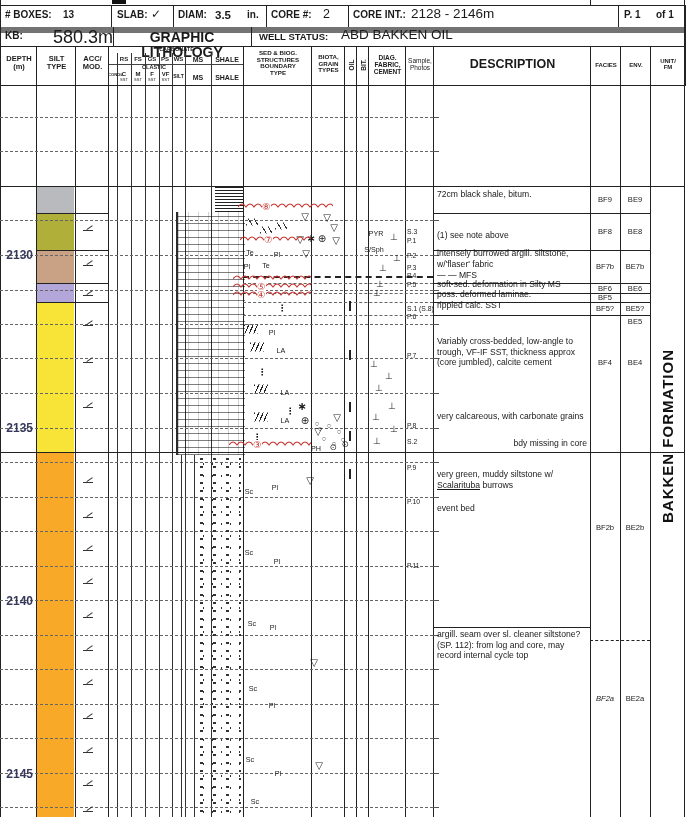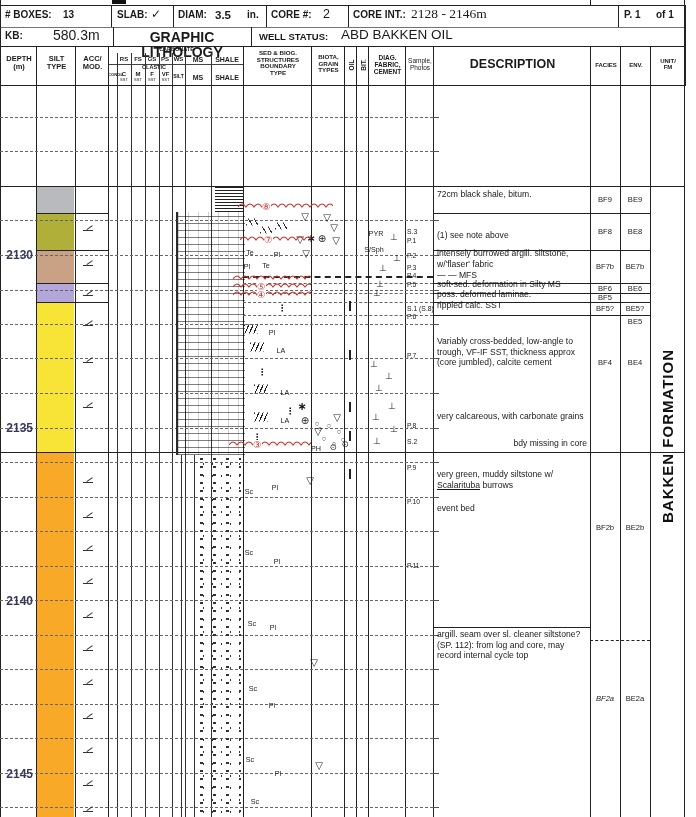--- a/index.html
+++ b/index.html
@@ -46,44 +46,44 @@
 </head>
 <body>
 
 <div class="sheet">
 
   <div class="abs" style="left:0;top:0;width:684px;height:5px;border-bottom:1px solid #222;">
     <div class="abs" style="left:112px;top:0;width:14px;height:4px;background:#111;"></div>
     <div class="vline" style="left:590px;top:0;height:5px;"></div>
   </div>
 
-  <div class="abs" style="left:0;top:5px;width:684px;height:22px;border-left:1px solid #222;border-right:1px solid #222;border-bottom:1px solid #737373;">
+  <div class="abs" style="left:0;top:5px;width:684px;height:22px;border-left:1px solid #222;border-right:1px solid #222;border-bottom:6px solid #737373;">
     <span class="lbl b" style="left:4px;top:5px;font-size:10px;"># BOXES:</span>
     <span class="lbl b" style="left:62px;top:5px;font-size:10px;">13</span>
     <div class="vline" style="left:110px;top:0;height:22px;"></div>
     <span class="lbl b" style="left:116px;top:5px;font-size:10px;">SLAB:</span>
     <span class="lbl" style="left:150px;top:3px;font-size:12px;">✓</span>
     <div class="vline" style="left:172px;top:0;height:22px;"></div>
     <span class="lbl b" style="left:177px;top:5px;font-size:10px;">DIAM:</span>
     <span class="lbl b" style="left:214px;top:4px;font-size:11.5px;">3.5</span>
     <span class="lbl b" style="left:246px;top:5px;font-size:10px;">in.</span>
     <div class="vline" style="left:265px;top:0;height:22px;"></div>
     <span class="lbl b" style="left:270px;top:5px;font-size:10px;">CORE #:</span>
     <span class="lbl" style="left:322px;top:3px;font-size:12.5px;">2</span>
     <div class="vline" style="left:347px;top:0;height:22px;"></div>
     <span class="lbl b" style="left:352px;top:5px;font-size:10px;">CORE INT.:</span>
-    <span class="lbl" style="left:410px;top:2px;font-size:13.5px;font-family:Liberation Serif, serif;">2128 - 2146m</span>
+    <span class="lbl" style="left:410px;top:2px;font-size:13.5px;">2128 - 2146m</span>
     <div class="vline" style="left:617px;top:0;height:22px;"></div>
     <span class="lbl b" style="left:623px;top:5px;font-size:10px;">P. 1</span>
     <span class="lbl b" style="left:655px;top:5px;font-size:10px;">of 1</span>
   </div>
 
   <div class="abs" style="left:0;top:27px;width:684px;height:19px;border-left:1px solid #222;border-right:1px solid #222;border-bottom:1px solid #222;">
     <span class="lbl b" style="left:4px;top:4px;font-size:10px;">KB:</span>
-    <span class="lbl" style="left:52px;top:1px;font-size:14px;">580.3m</span>
+    <span class="lbl" style="left:52px;top:1px;font-size:18px;">580.3m</span>
     <div class="vline" style="left:112px;top:0;height:19px;"></div>
     <span class="lbl b ctr" style="left:112px;top:3px;width:138px;font-size:14px;">GRAPHIC LITHOLOGY</span>
     <div class="vline" style="left:250px;top:0;height:19px;"></div>
     <span class="lbl b" style="left:258px;top:5px;font-size:9.5px;">WELL STATUS:</span>
     <span class="lbl" style="left:340px;top:1px;font-size:13.5px;">ABD BAKKEN OIL</span>
   </div>
 
   <div class="abs" style="left:0;top:46px;width:684px;height:39px;border-left:1px solid #222;border-right:1px solid #222;border-bottom:1px solid #222;">
     <span class="lbl b ctr" style="left:0;top:9px;width:36px;font-size:7.5px;">DEPTH
 (m)</span>

